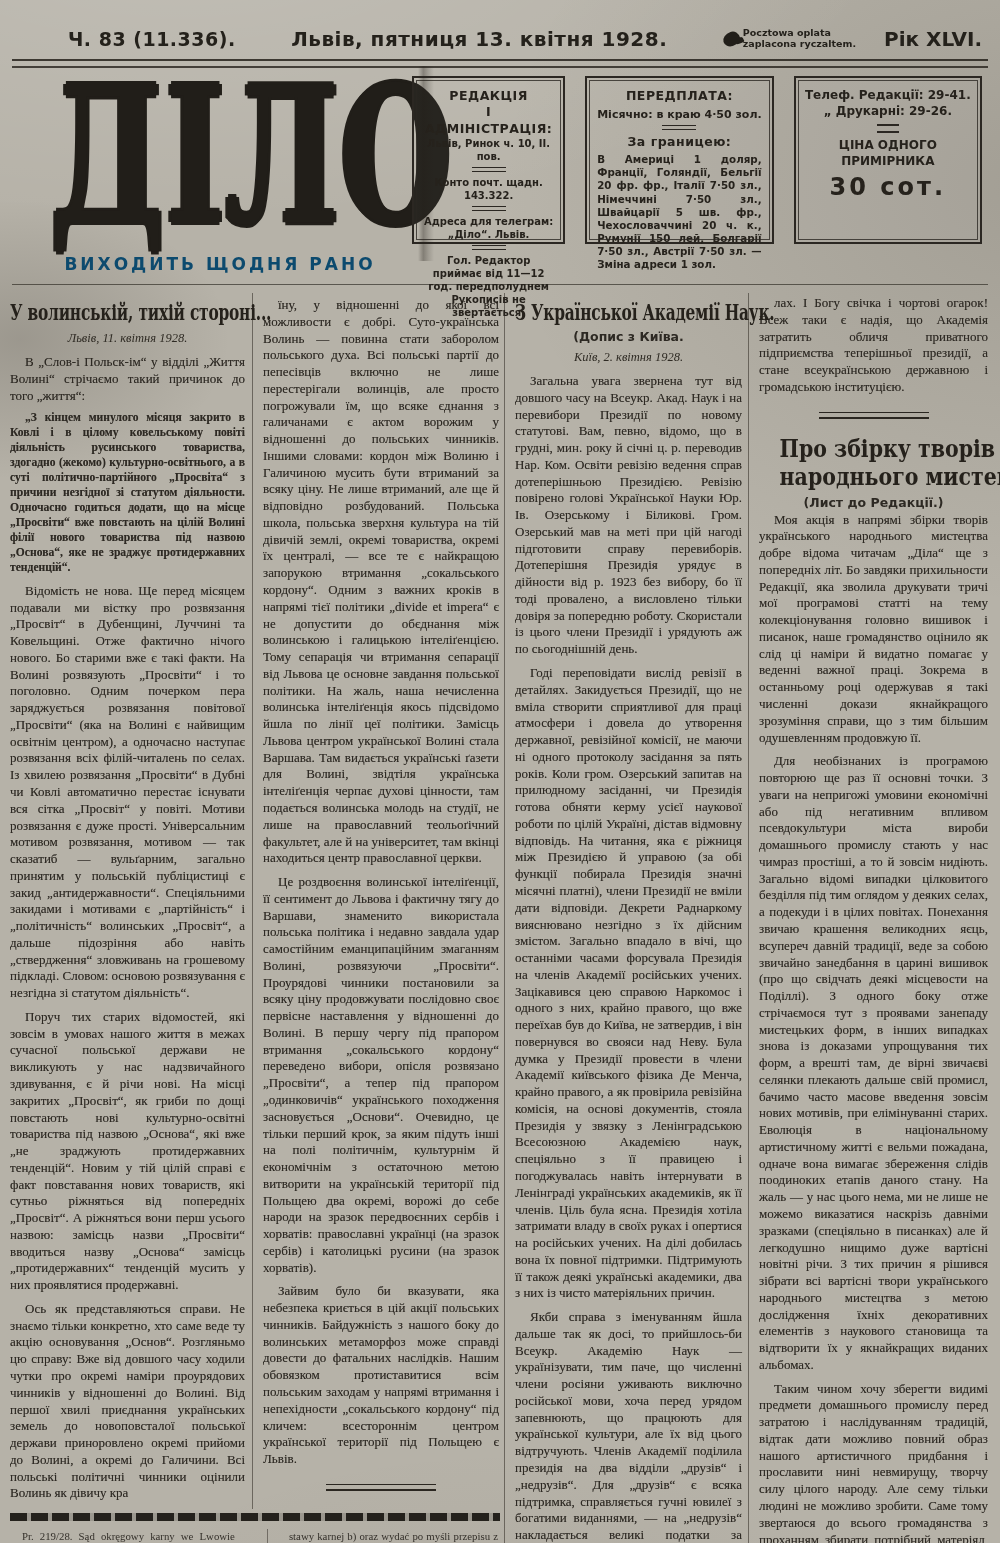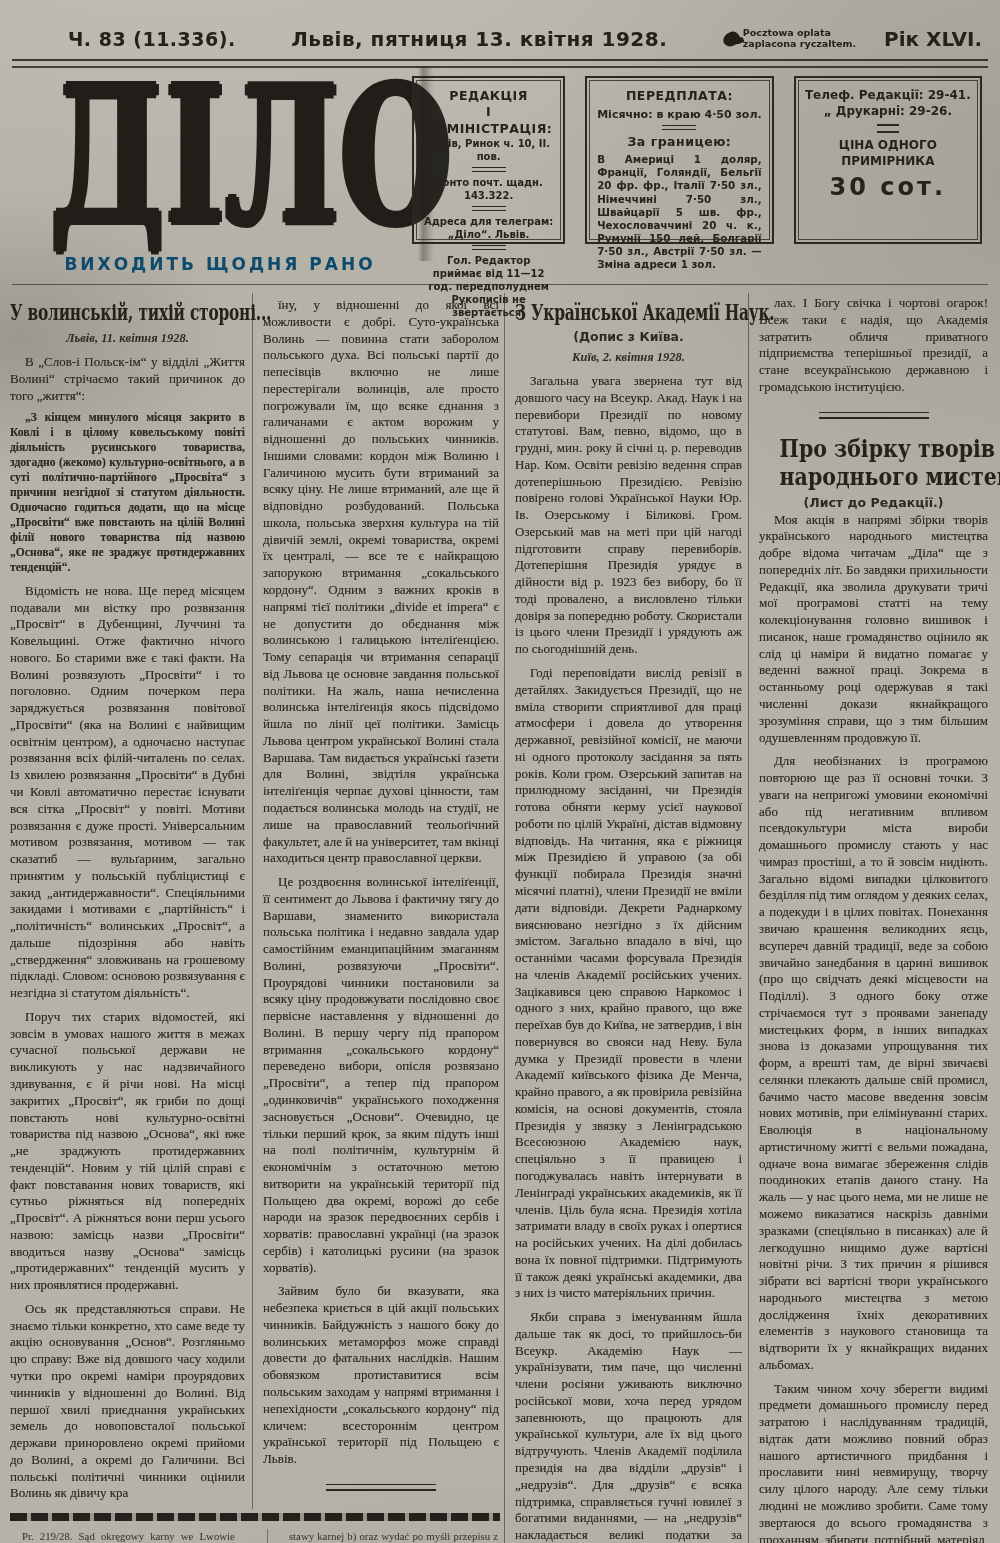--- a/index.html
+++ b/index.html
@@ -59,21 +59,21 @@
   .col{box-sizing:border-box;}
   .group-left{width:494px;}
   .two-cols{display:flex;}
   .col1{width:242px;padding-right:7px;}
   .col2{width:252px;border-left:1px solid rgba(45,40,33,.55);padding:4px 5px 0 10px;}
   .col3{width:244px;border-left:1px solid rgba(45,40,33,.55);padding:0 6px 0 10px;}
   .col4{width:242px;border-left:1px solid rgba(45,40,33,.55);padding:2px 2px 0 10px;}
   .headline-row{margin:6px 0 2px;}
   .h-a{display:inline-block;white-space:nowrap;font-family:"DejaVu Serif",serif;font-weight:bold;
     font-size:22px;transform:scaleX(.70);transform-origin:left;color:#25211b;letter-spacing:-.3px;}
-  .art-dateline{text-align:center;font-style:italic;font-weight:bold;font-size:12.5px;margin:6px 0 8px;color:#2f2b24;}
+  .art-dateline{text-align:center;font-style:italic;font-weight:normal;font-size:12.5px;margin:6px 0 8px;color:#2f2b24;}
   .subhead{text-align:center;font-family:"DejaVu Sans","Liberation Sans",sans-serif;font-weight:bold;font-size:12.5px;margin:4px 0 2px;}
   .para{margin:0 0 7px;text-indent:15px;text-align:justify;font-size:13px;line-height:1.29;
     text-shadow:0 0 .5px rgba(45,41,35,.45);}
   .para.lead-quote{font-weight:bold;font-size:11.6px;}
   .end-rule{width:110px;height:4px;border-top:1px solid #2a2620;border-bottom:2px solid #2a2620;margin:16px auto;}
   .h-c{display:block;text-align:center;white-space:nowrap;font-family:"DejaVu Serif",serif;font-weight:bold;
     font-size:25px;transform:scaleX(.82);transform-origin:center;line-height:1.12;color:#25211b;}
   .headline-center{margin:10px 0 4px;}
   
   .notice{margin-top:4px;padding-right:4px;}

